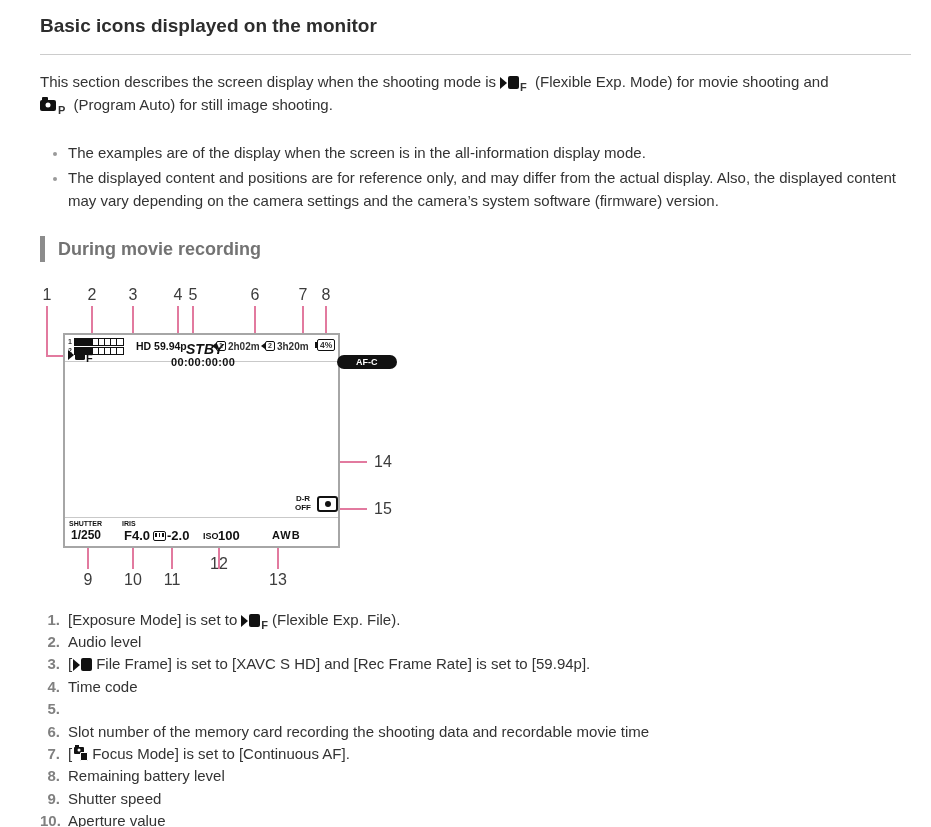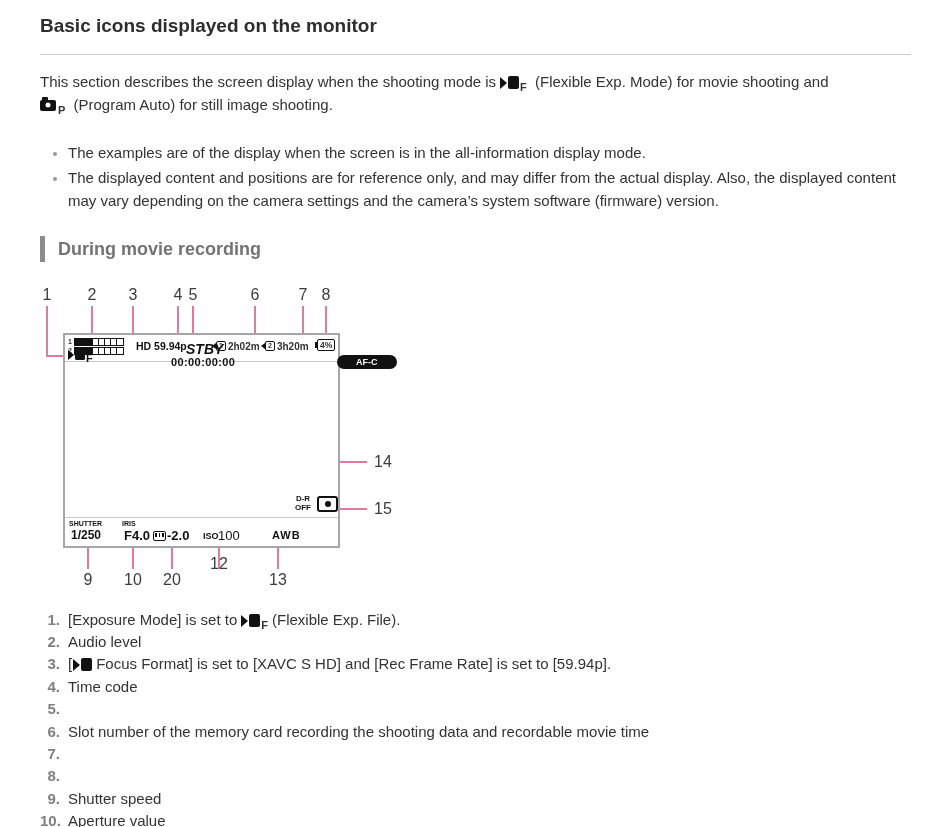--- a/index.html
+++ b/index.html
@@ -77,21 +77,21 @@
 
   .shlbl  { left:4px;   top:184px; font-weight:bold; font-size:7px; }
   .shval  { left:6px;   top:191px; font-weight:bold; font-size:12px; }
   .irlbl  { left:57px;  top:184px; font-weight:bold; font-size:7px; }
   .irval  { left:59px;  top:191px; font-weight:bold; font-size:13px; }
   .evic   { position:absolute; left:88px; top:196px; width:13px; height:10px; border:1.5px solid #111; border-radius:2px; }
   .evic::before { content:''; position:absolute; left:1px; top:1px; right:1px; height:4px;
                   background:repeating-linear-gradient(90deg,#111 0 1.5px, transparent 1.5px 3.5px); }
   .evval  { left:102px; top:191px; font-weight:bold; font-size:13px; }
   .isolbl { left:138px; top:195px; font-weight:bold; font-size:9px; }
-  .isoval { left:153px; top:191px; font-weight:normal; font-size:13px; }
+  .isoval { left:153px; top:191px; font-weight:bold; font-size:13px; }
   .awb    { left:207px; top:192px; font-weight:bold; font-size:11px; letter-spacing:1px; }
 
   
   .inl-rec { display:inline-flex; align-items:flex-start; margin:0 4px; vertical-align:-2px; }
   .inl-rec .tri { width:0; height:0; border-top:6px solid transparent; border-bottom:6px solid transparent; border-left:7px solid #111; margin-top:1px; }
   .inl-rec .sq { width:11px; height:13px; background:#111; border-radius:2px; margin-left:1px; }
   .inl-rec .f { font-weight:bold; font-size:11px; line-height:11px; margin-left:1px; transform:translateY(6px); }
 
   .icon-cam { position:relative; display:inline-block; width:16px; height:11px; background:#111; border-radius:2px; vertical-align:-1px; margin:0 2px 0 0; }
   .icon-cam::before { content:''; position:absolute; top:-3px; left:2px; width:6px; height:3px; background:#111; border-radius:1px 1px 0 0; }
@@ -143,21 +143,21 @@
   <span class="callout-num" style="left:52px;  top:7px;">2</span>
   <span class="callout-num" style="left:93px;  top:7px;">3</span>
   <span class="callout-num" style="left:138px; top:7px;">4</span>
   <span class="callout-num" style="left:153px; top:7px;">5</span>
   <span class="callout-num" style="left:215px; top:7px;">6</span>
   <span class="callout-num" style="left:263px; top:7px;">7</span>
   <span class="callout-num" style="left:286px; top:7px;">8</span>
 
   <span class="callout-num" style="left:48px;  top:292px;">9</span>
   <span class="callout-num" style="left:93px;  top:292px;">10</span>
-  <span class="callout-num" style="left:132px; top:292px;">20</span>
+  <span class="callout-num" style="left:132px; top:292px;">11</span>
   <span class="callout-num" style="left:179px; top:276px;">12</span>
   <span class="callout-num" style="left:238px; top:292px;">13</span>
 
   <span class="callout-num side" style="left:334px; top:174px;">14</span>
   <span class="callout-num side" style="left:334px; top:221px;">15</span>
 
   <div class="cl" style="left:6px;   top:27px;  width:2px;  height:51px;"></div>
   <div class="cl" style="left:6px;   top:76px;  width:19px; height:2px;"></div>
   <div class="cl" style="left:51px;  top:27px;  width:2px;  height:31px;"></div>
   <div class="cl" style="left:92px;  top:27px;  width:2px;  height:31px;"></div>
@@ -264,38 +264,40 @@
   </div>
   <div class="row">
     <span class="num">2.</span>
     <span class="content">Audio level</span>
   </div>
   <div class="row">
     <span class="num">3.</span>
     <span class="content"><span>[</span><span class="inl-rec" style="margin:0 4px 0 1px;">
           <span class="tri"></span>
           <span class="sq"></span>
-        </span><span>Focus Format] is set to [XAVC S HD] and [Rec Frame Rate] is set to [59.94p].</span></span>
+        </span><span>File Frame] is set to [XAVC S HD] and [Rec Frame Rate] is set to [59.94p].</span></span>
   </div>
   <div class="row">
     <span class="num">4.</span>
     <span class="content">Time code</span>
   </div>
   <div class="row">
     <span class="num">5.</span>
   </div>
   <div class="row">
     <span class="num">6.</span>
     <span class="content">Slot number of the memory card recording the shooting data and recordable movie time</span>
   </div>
   <div class="row">
     <span class="num">7.</span>
+    <span class="content"><span>[</span><span class="icon-fm"><span class="cam"></span><span class="sq"></span></span><span>Focus Mode] is set to [Continuous AF].</span></span>
   </div>
   <div class="row">
     <span class="num">8.</span>
+    <span class="content">Remaining battery level</span>
   </div>
   <div class="row">
     <span class="num">9.</span>
     <span class="content">Shutter speed</span>
   </div>
   <div class="row">
     <span class="num">10.</span>
     <span class="content">Aperture value</span>
   </div>
 

